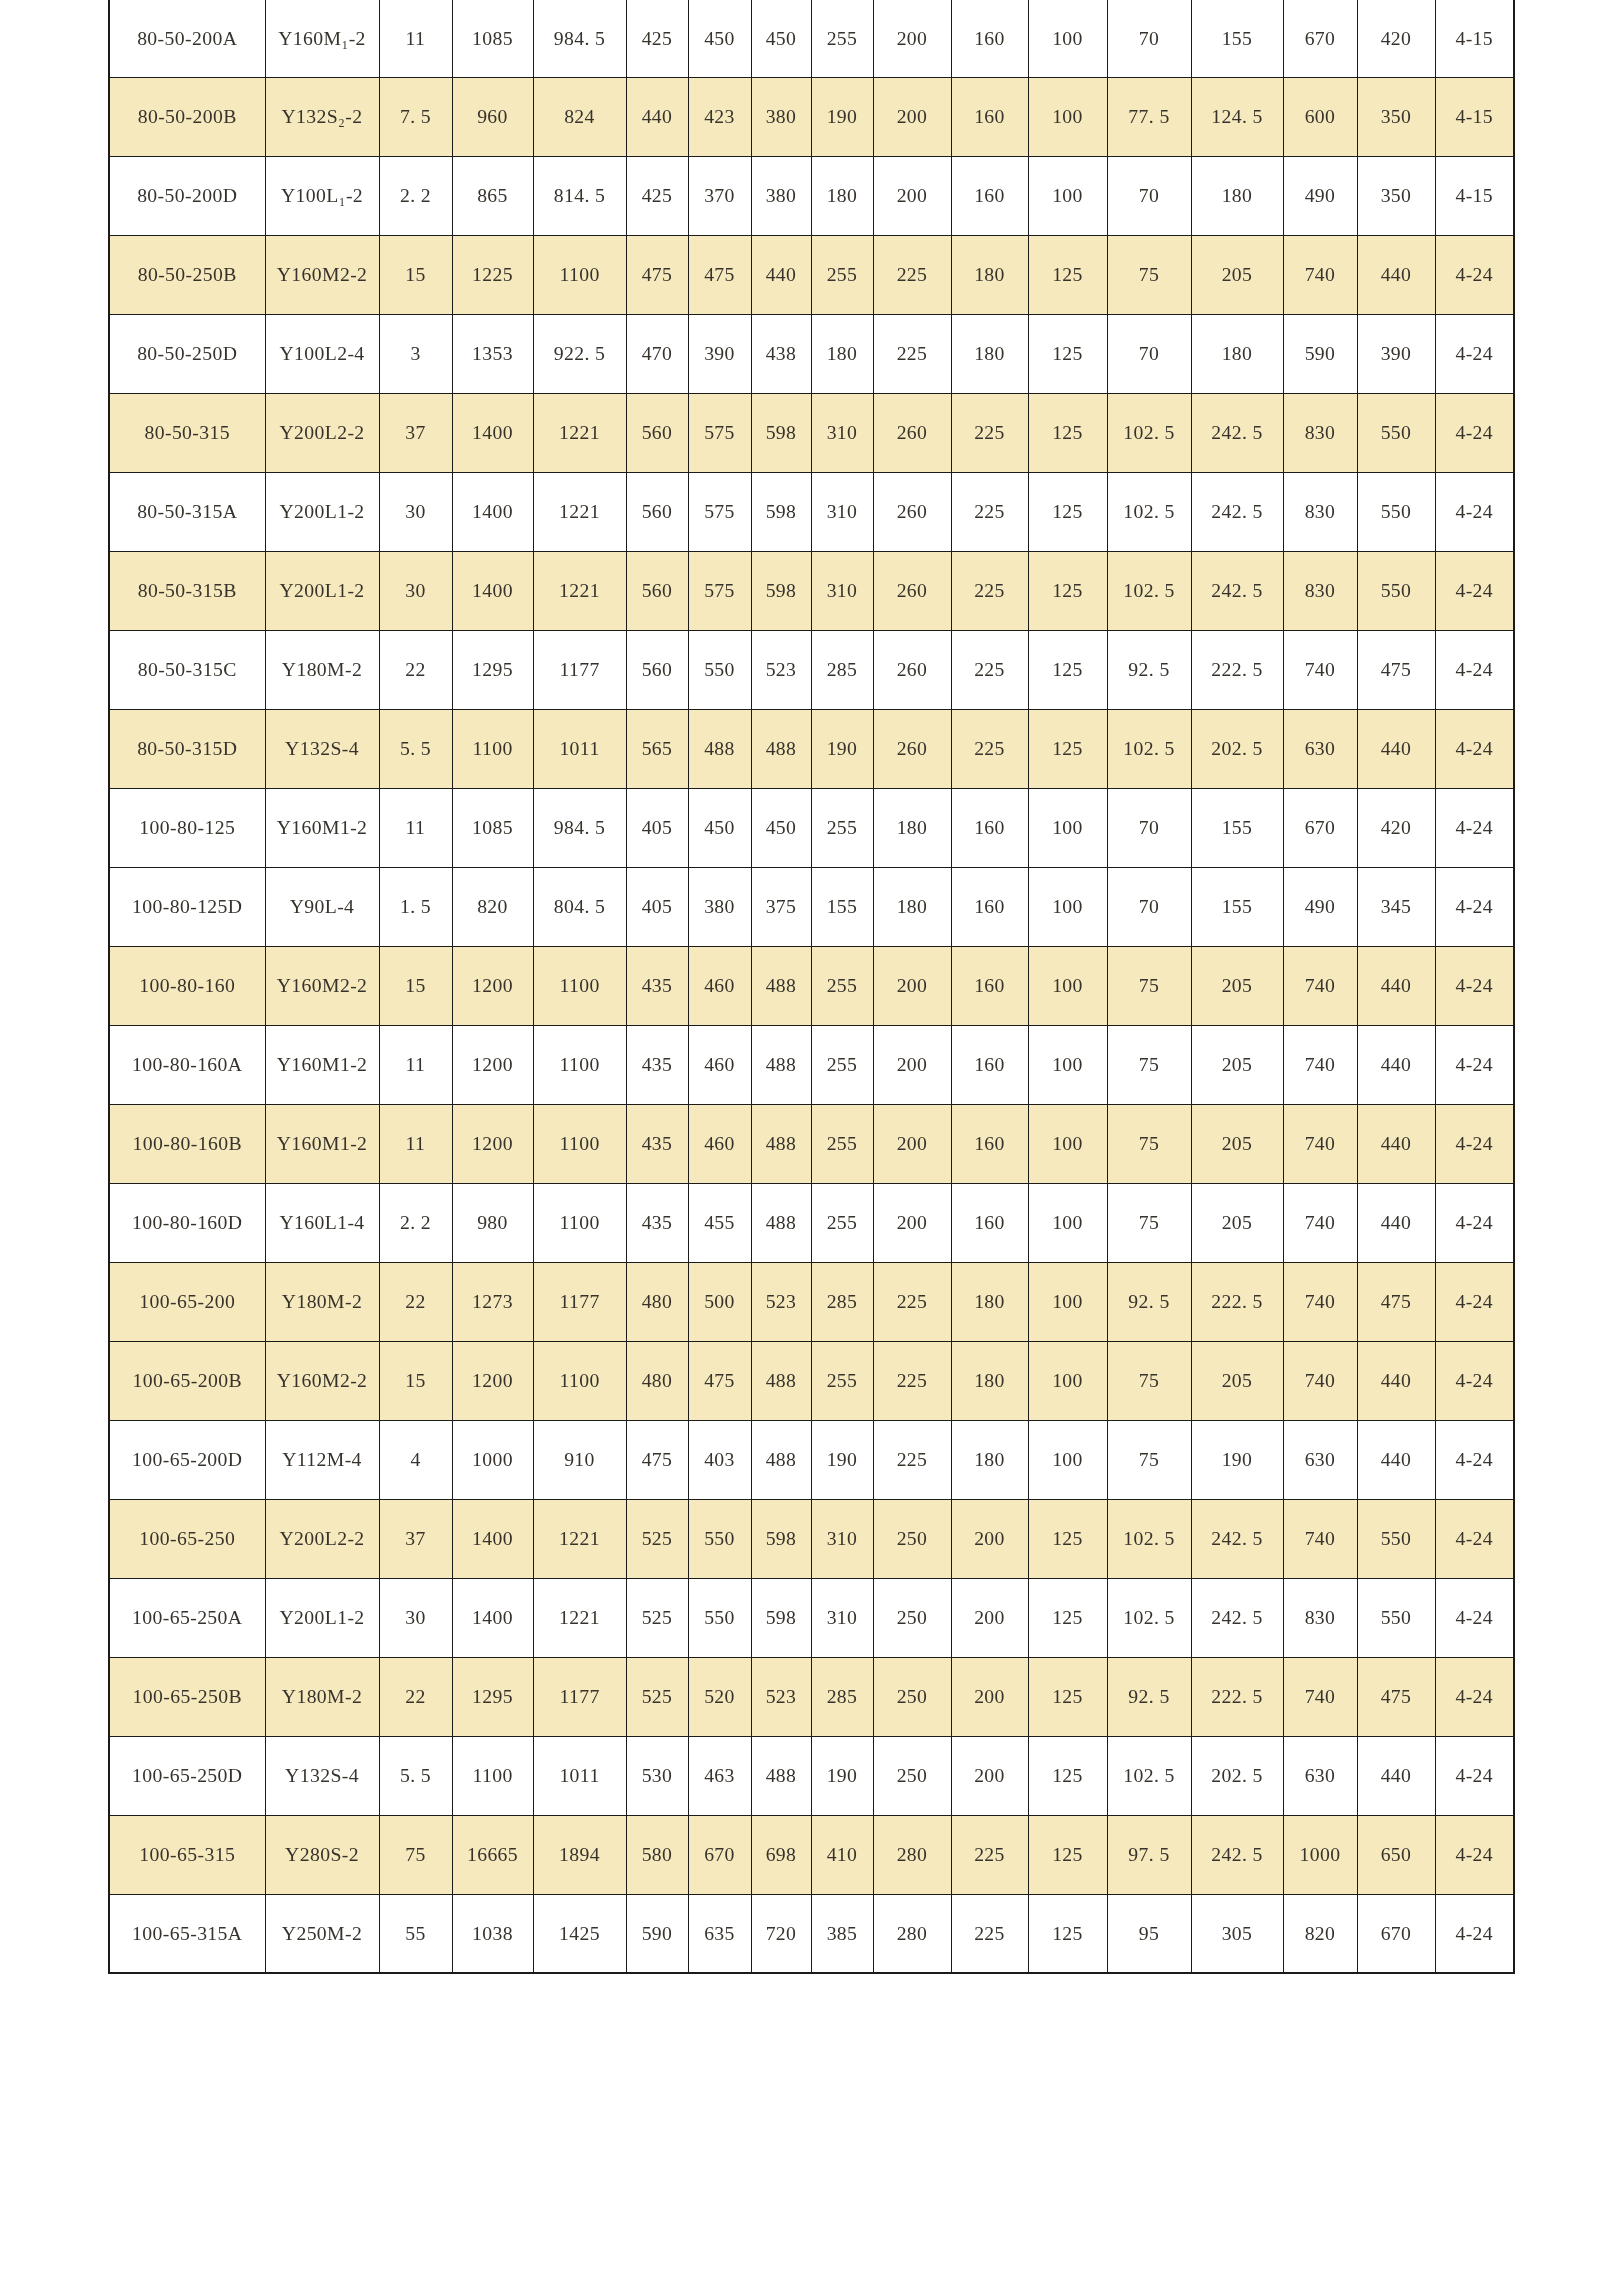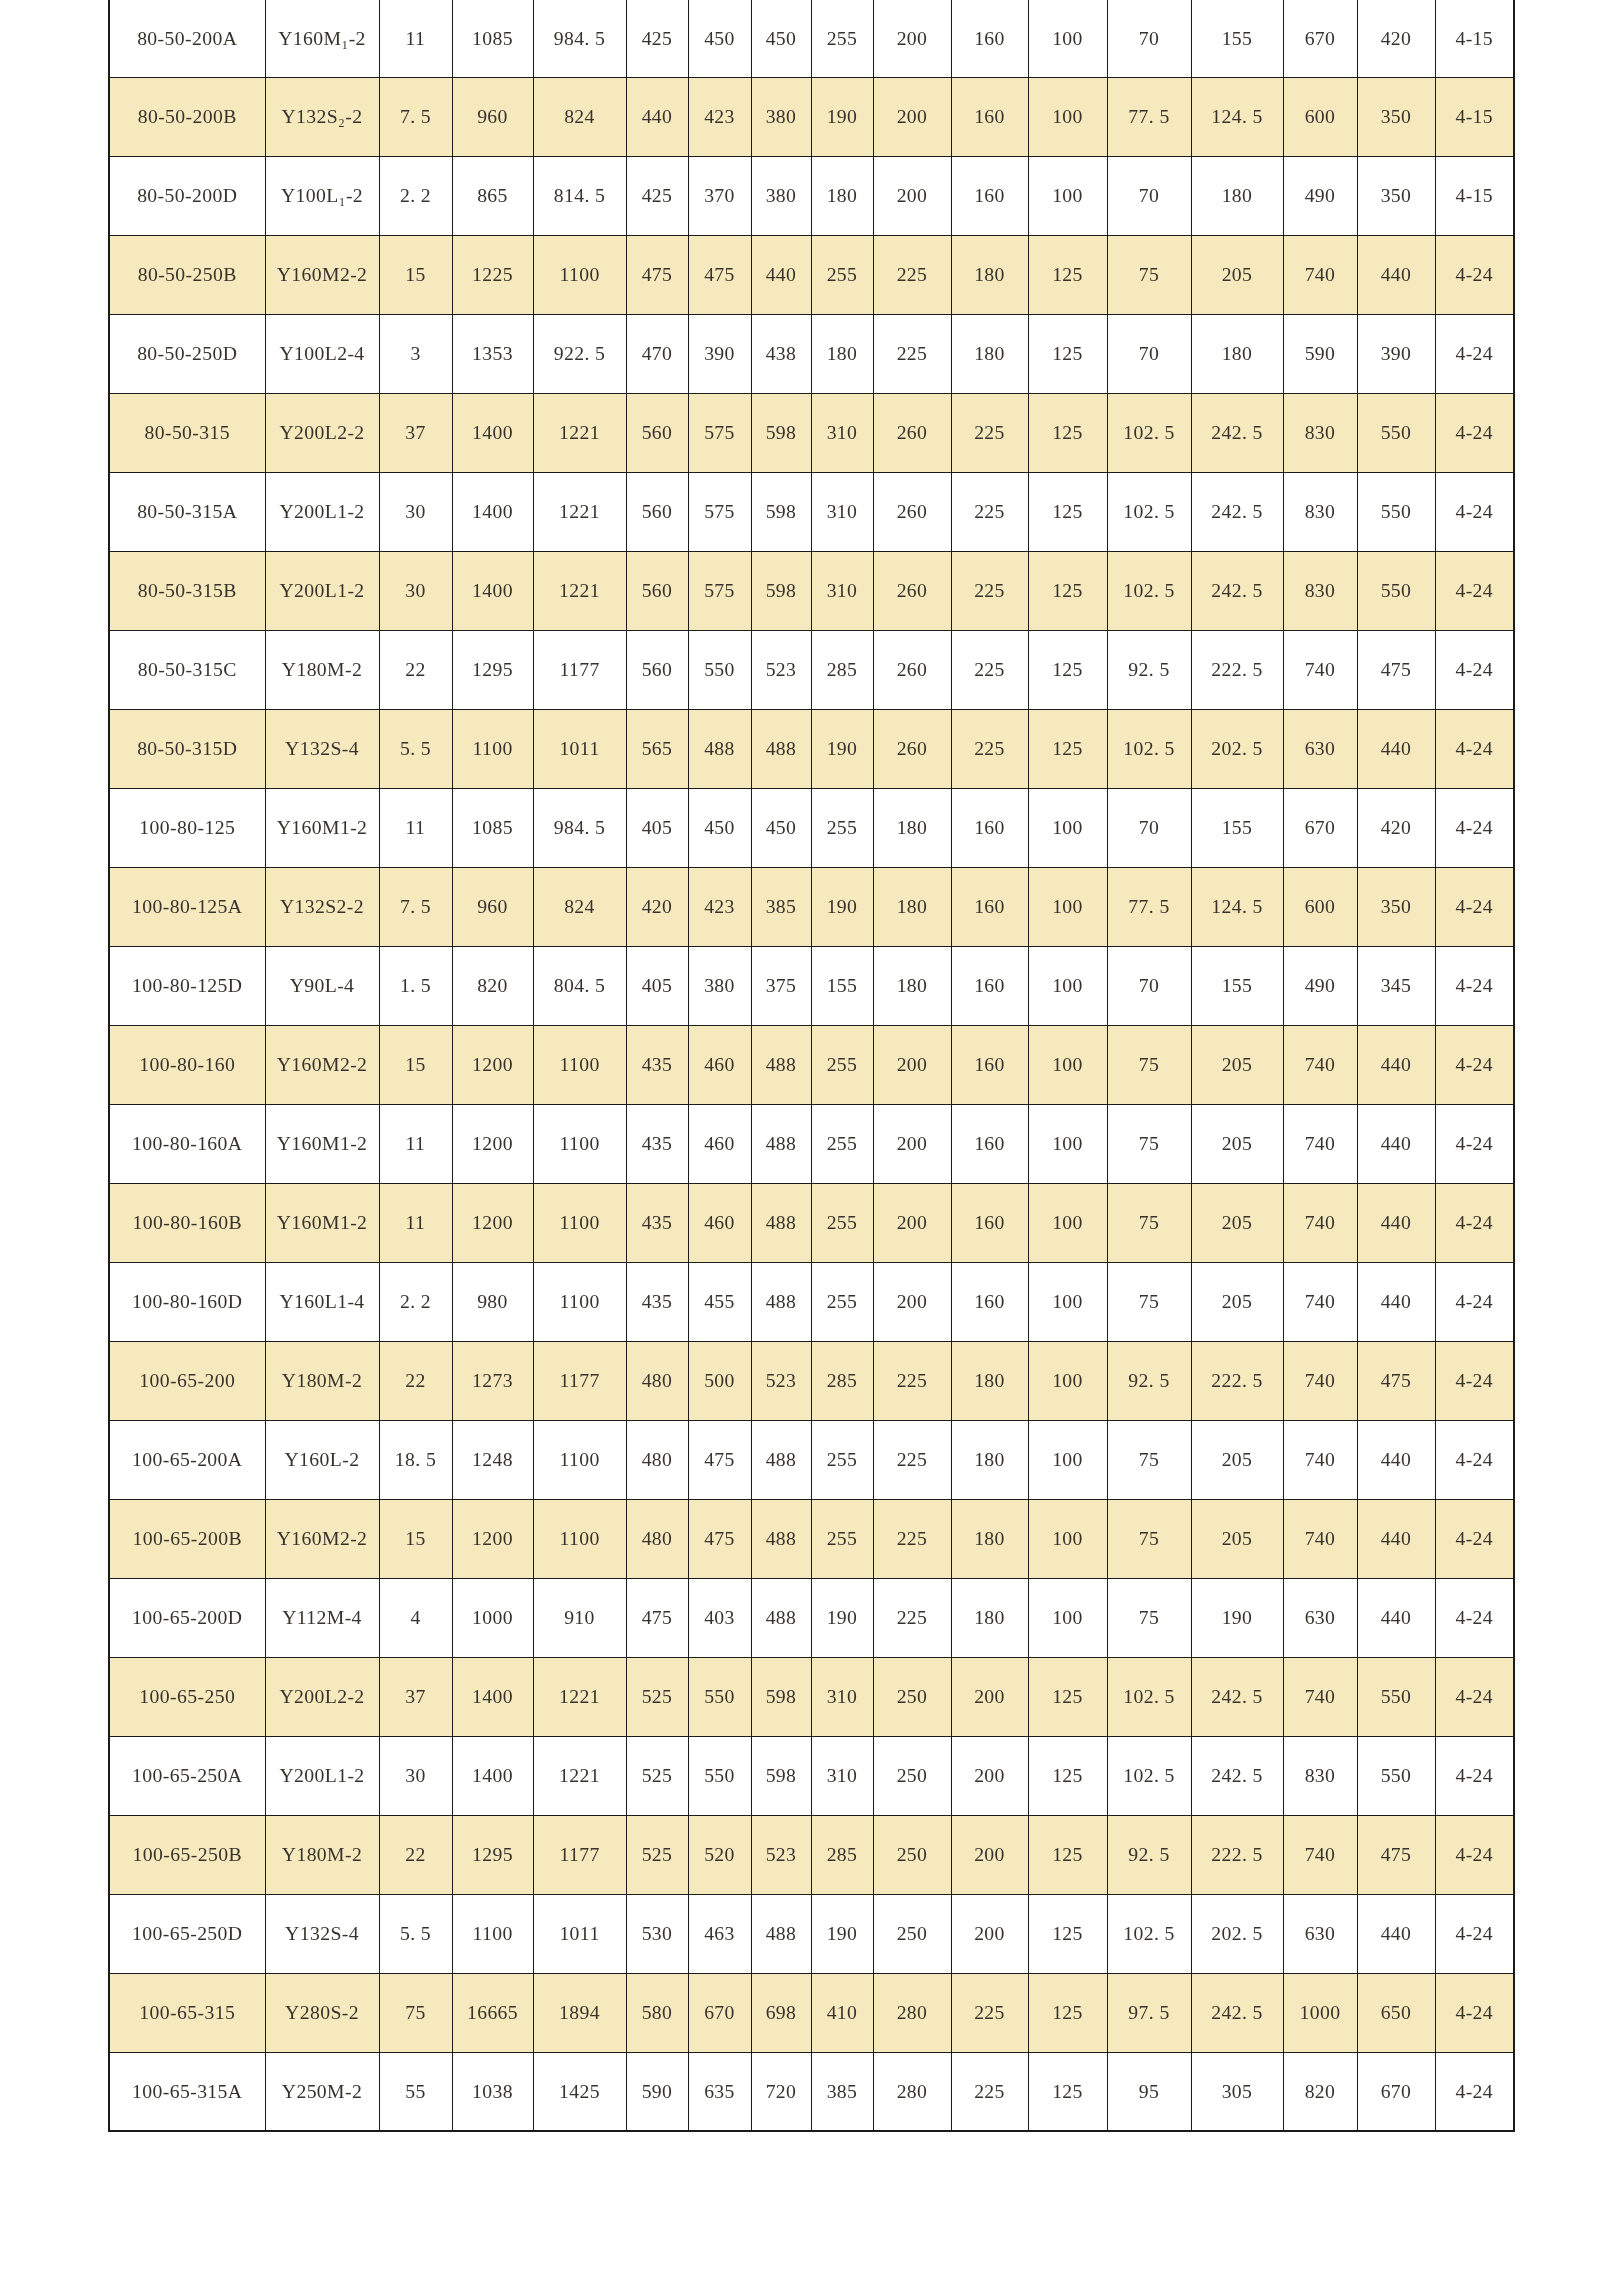--- a/index.html
+++ b/index.html
@@ -284,39 +284,20 @@
           <td>255</td>
           <td>180</td>
           <td>160</td>
           <td>100</td>
           <td>70</td>
           <td>155</td>
           <td>670</td>
           <td>420</td>
           <td>4-24</td>
         </tr>
-        <tr class="hl">
-          <td>100-80-125A</td>
-          <td>Y132S2-2</td>
-          <td>7. 5</td>
-          <td>960</td>
-          <td>824</td>
-          <td>420</td>
-          <td>423</td>
-          <td>385</td>
-          <td>190</td>
-          <td>180</td>
-          <td>160</td>
-          <td>100</td>
-          <td>77. 5</td>
-          <td>124. 5</td>
-          <td>600</td>
-          <td>350</td>
-          <td>4-24</td>
-        </tr>
         <tr>
           <td>100-80-125D</td>
           <td>Y90L-4</td>
           <td>1. 5</td>
           <td>820</td>
           <td>804. 5</td>
           <td>405</td>
           <td>380</td>
           <td>375</td>
           <td>155</td>
@@ -415,39 +396,20 @@
           <td>500</td>
           <td>523</td>
           <td>285</td>
           <td>225</td>
           <td>180</td>
           <td>100</td>
           <td>92. 5</td>
           <td>222. 5</td>
           <td>740</td>
           <td>475</td>
-          <td>4-24</td>
-        </tr>
-        <tr>
-          <td>100-65-200A</td>
-          <td>Y160L-2</td>
-          <td>18. 5</td>
-          <td>1248</td>
-          <td>1100</td>
-          <td>480</td>
-          <td>475</td>
-          <td>488</td>
-          <td>255</td>
-          <td>225</td>
-          <td>180</td>
-          <td>100</td>
-          <td>75</td>
-          <td>205</td>
-          <td>740</td>
-          <td>440</td>
           <td>4-24</td>
         </tr>
         <tr class="hl">
           <td>100-65-200B</td>
           <td>Y160M2-2</td>
           <td>15</td>
           <td>1200</td>
           <td>1100</td>
           <td>480</td>
           <td>475</td>

